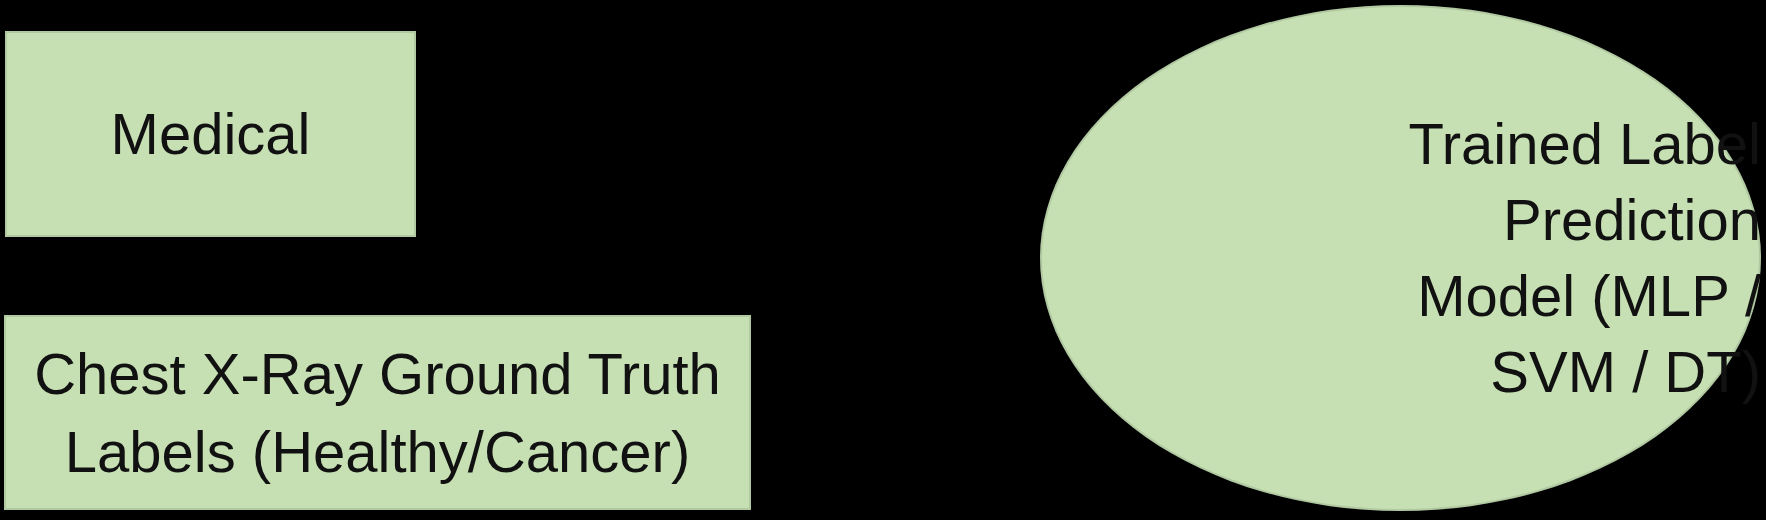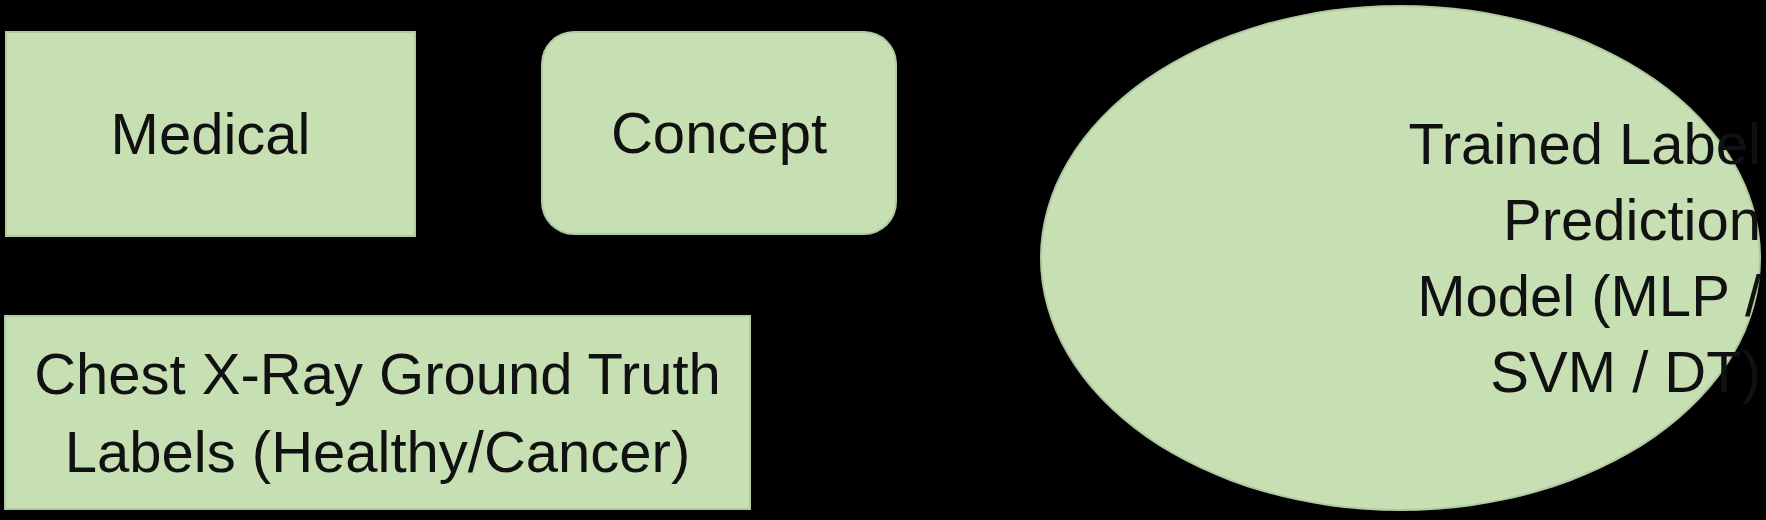--- a/index.html
+++ b/index.html
@@ -41,23 +41,20 @@
 </style>
 </head>
 <body>
 
 <div class="canvas">
 
   <div class="node node-medical">
     <span class="label">Medical</span>
   </div>
 
-  <div class="node node-concept">
-    <span class="label">Concept</span>
-  </div>
 
   <div class="node node-chest">
     <span class="label">Chest X-Ray Ground Truth
 Labels (Healthy/Cancer)</span>
   </div>
 
   <div class="node node-model">
     <span class="label">Trained Label
 Prediction
 Model (MLP /

